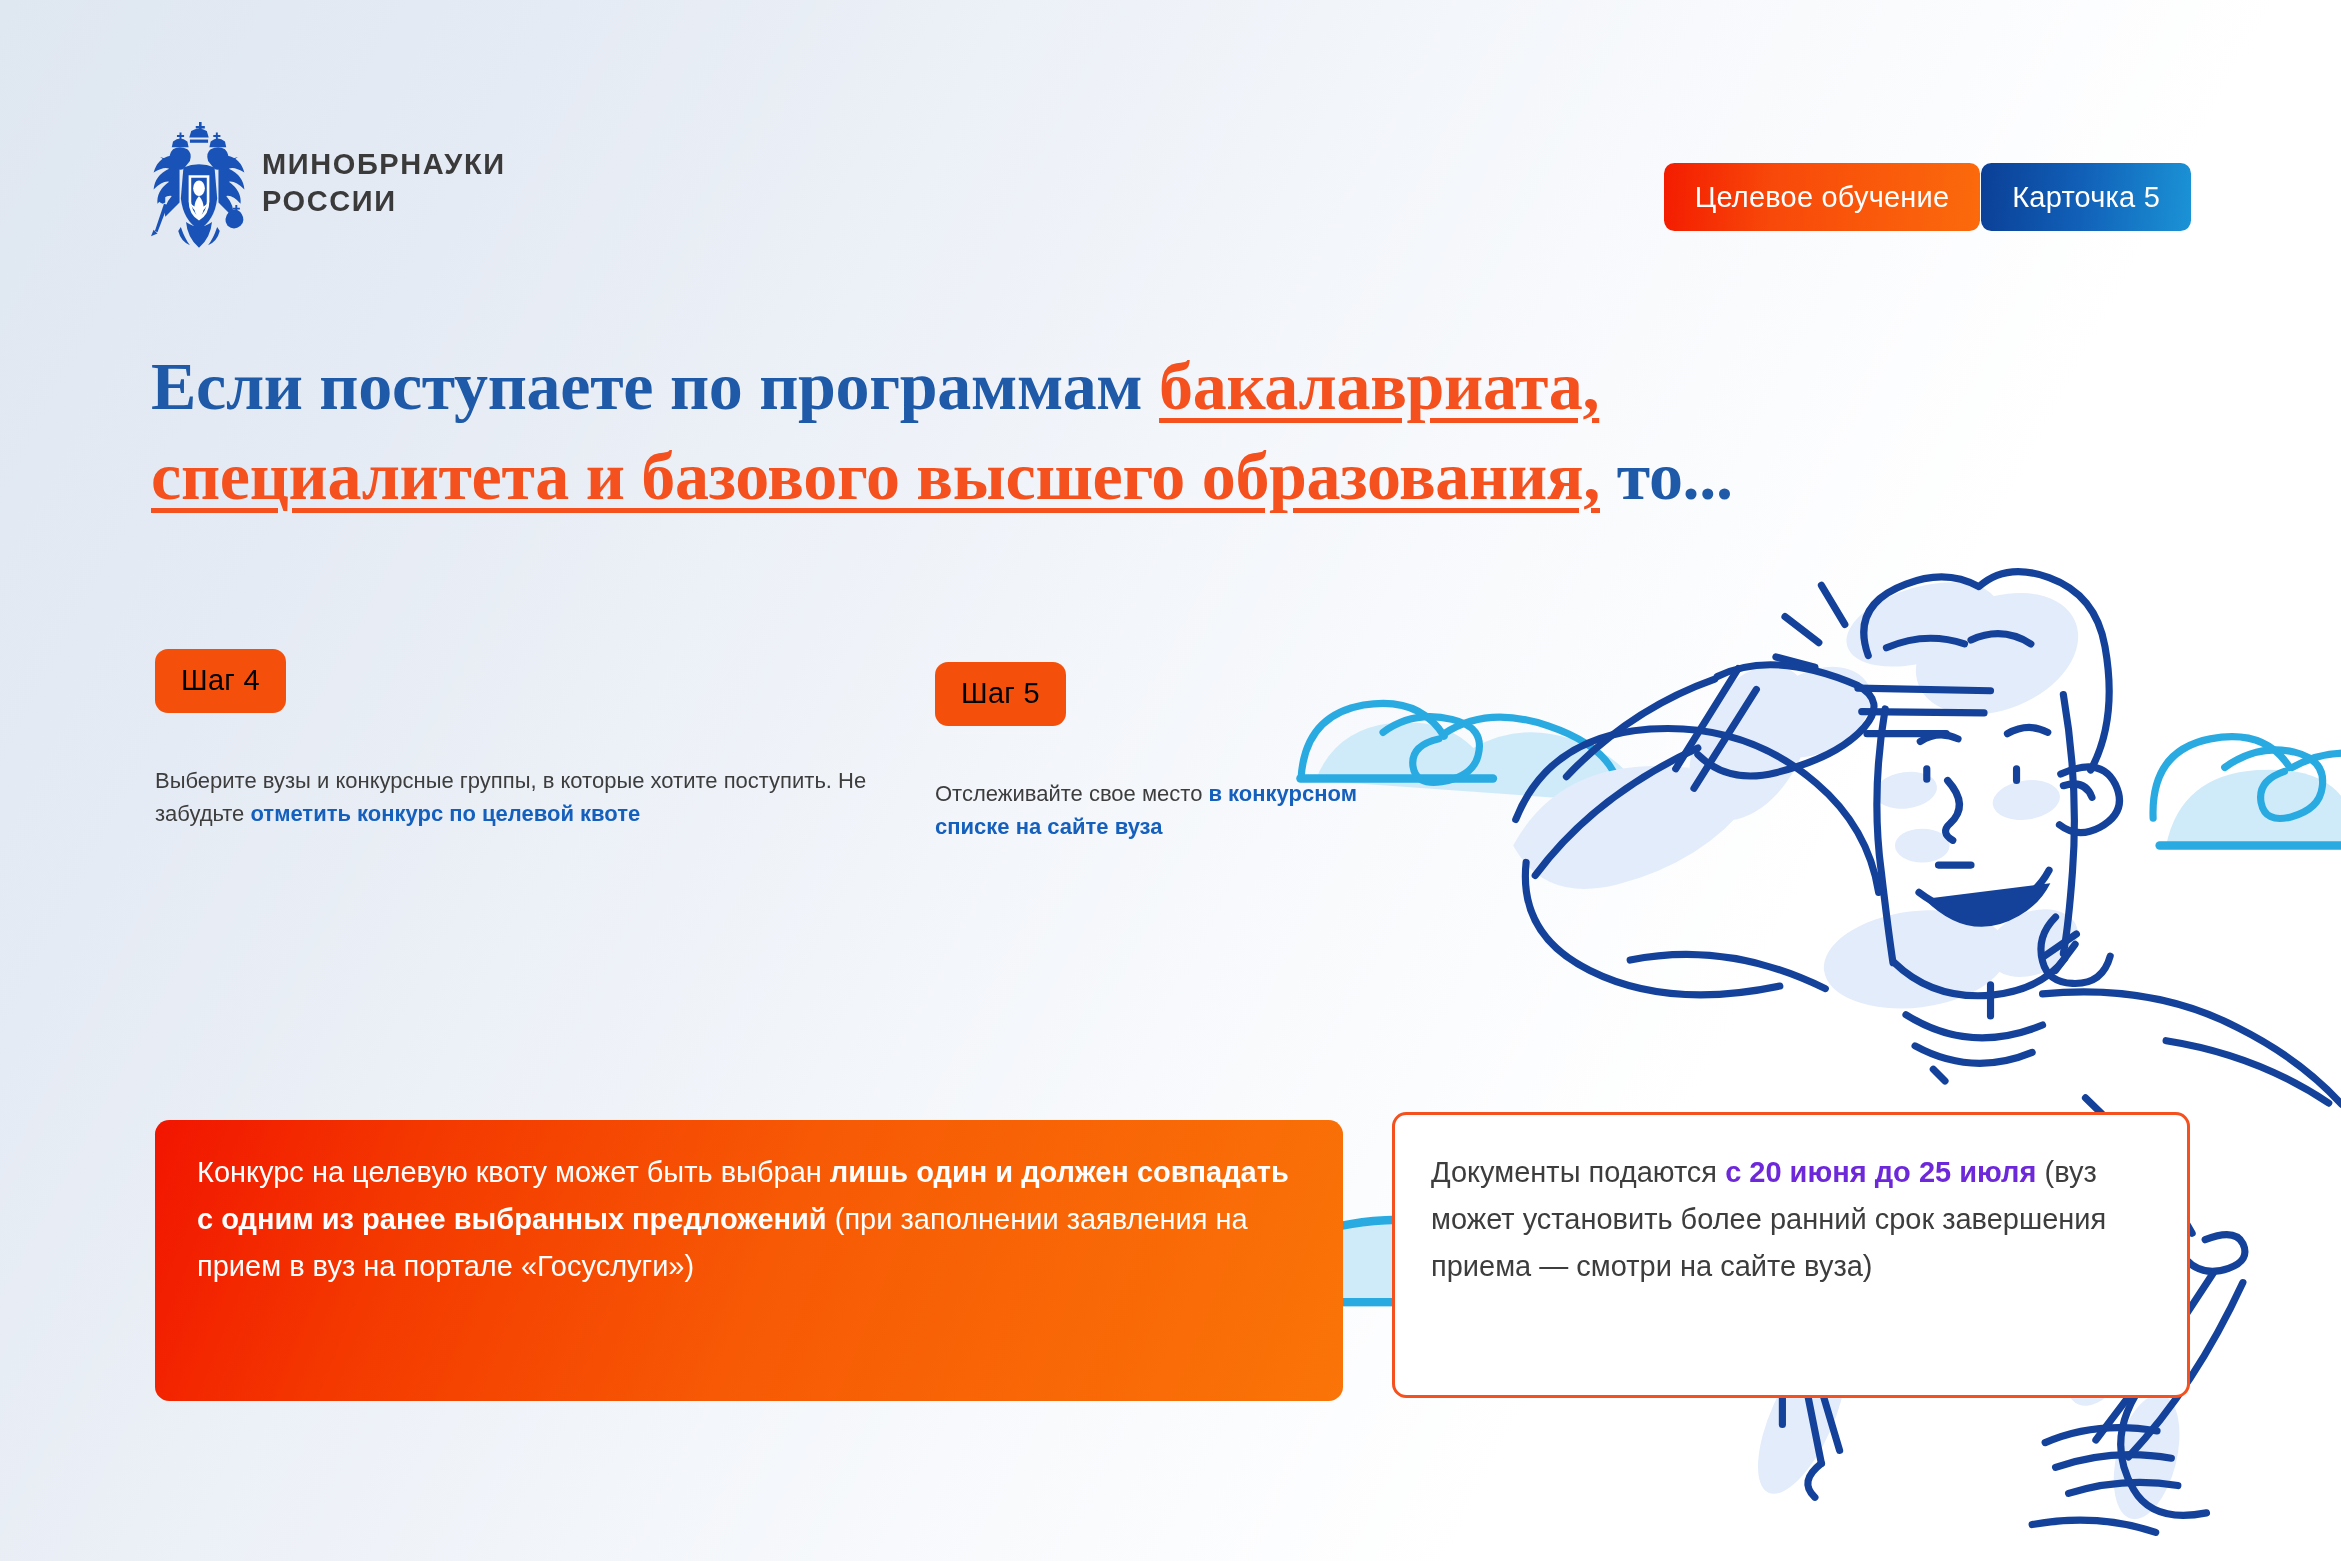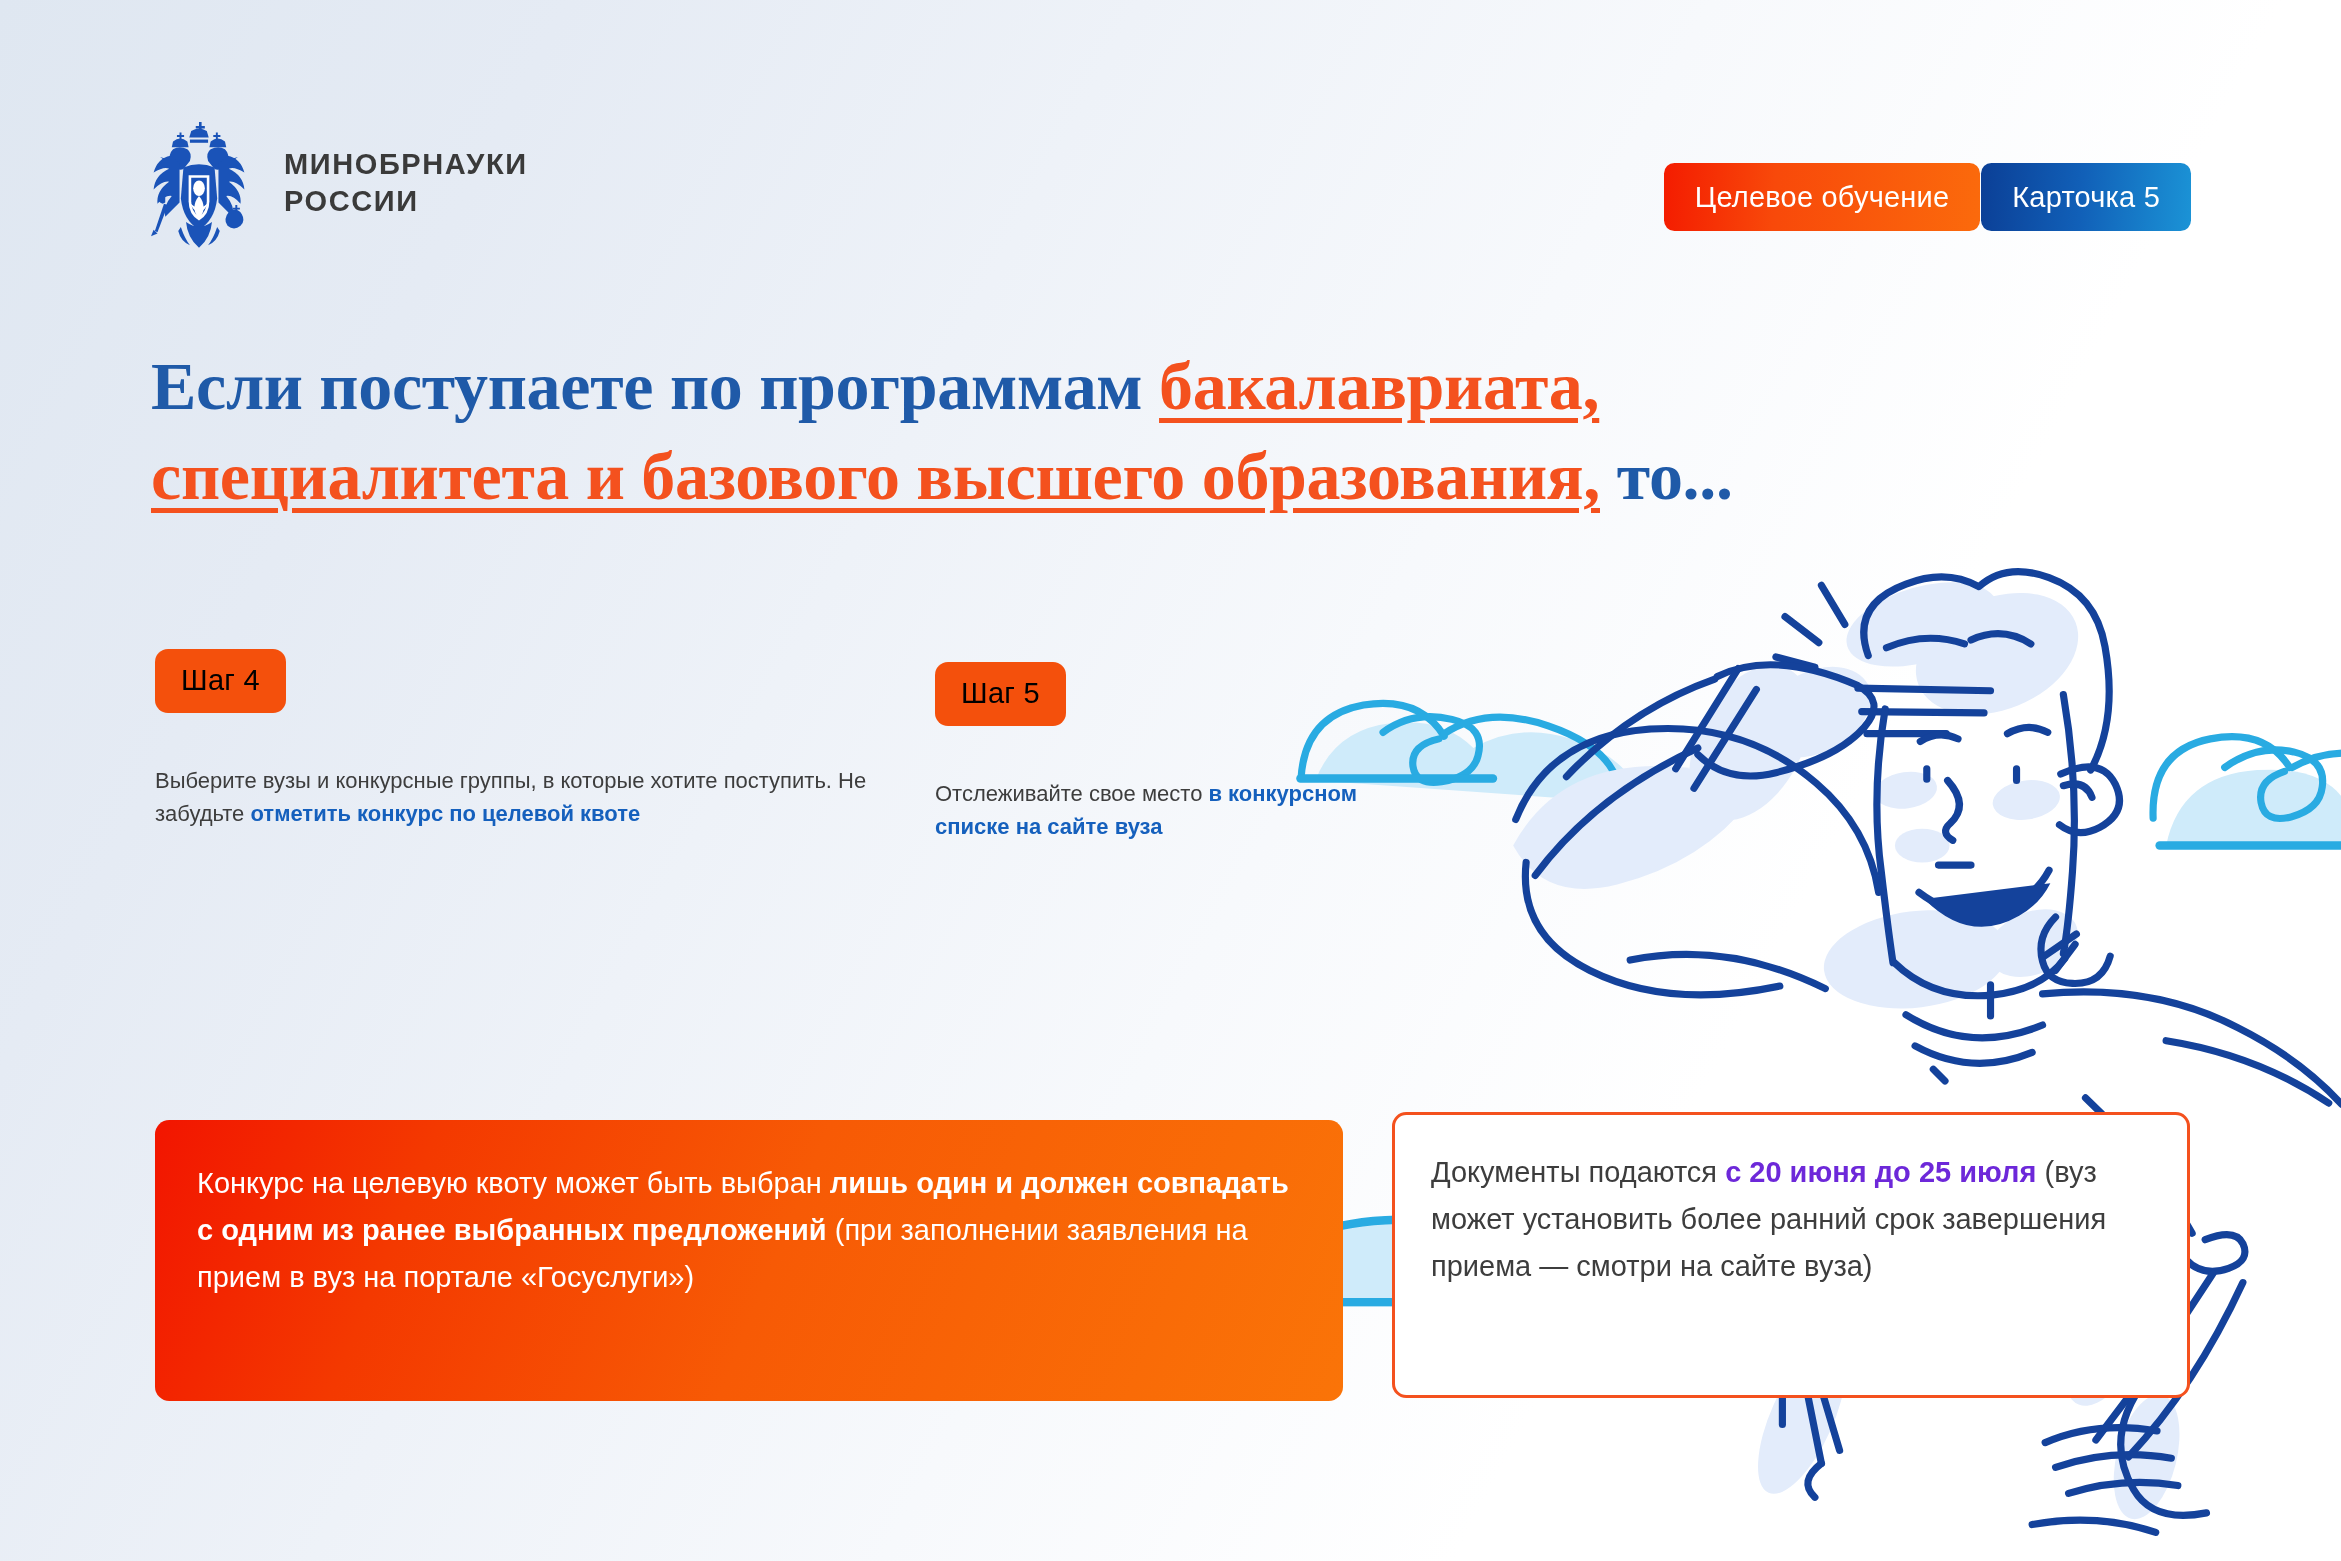--- a/index.html
+++ b/index.html
@@ -38,21 +38,21 @@
     width: 2342px; height: 1561px;
     z-index: 3;
   }
 
   
   .header-logo {
     position: absolute;
     left: 151px; top: 118px;
     display: flex;
     align-items: center;
-    gap: 37px;
+    gap: 15px;
   }
   .emblem { width: 96px; height: 130px; display:block; }
   .logo-text {
     font-size: 29px;
     font-weight: 700;
     letter-spacing: 1.6px;
     line-height: 1.28;
     color: #3a3a3a;
     white-space: pre-line;
   }
@@ -124,21 +124,21 @@
   .step-hl { color: #1560bd; font-weight: 700; }
 
   
   .callout-orange {
     position: absolute;
     left: 155px; top: 1120px;
     width: 1188px;
     height: 281px;
     border-radius: 14.3px;
     background: linear-gradient(112deg, #f21500 0%, #f43900 22%, #f75a05 52%, #fa7408 100%);
-    padding: 40px 42px;
+    padding: 29px 42px;
     color: #ffffff;
     font-size: 29px;
     line-height: 1.62;
   }
   .callout-orange b { font-weight: 700; }
 
   .callout-white {
     position: absolute;
     left: 1392px; top: 1112px;
     width: 798px;

